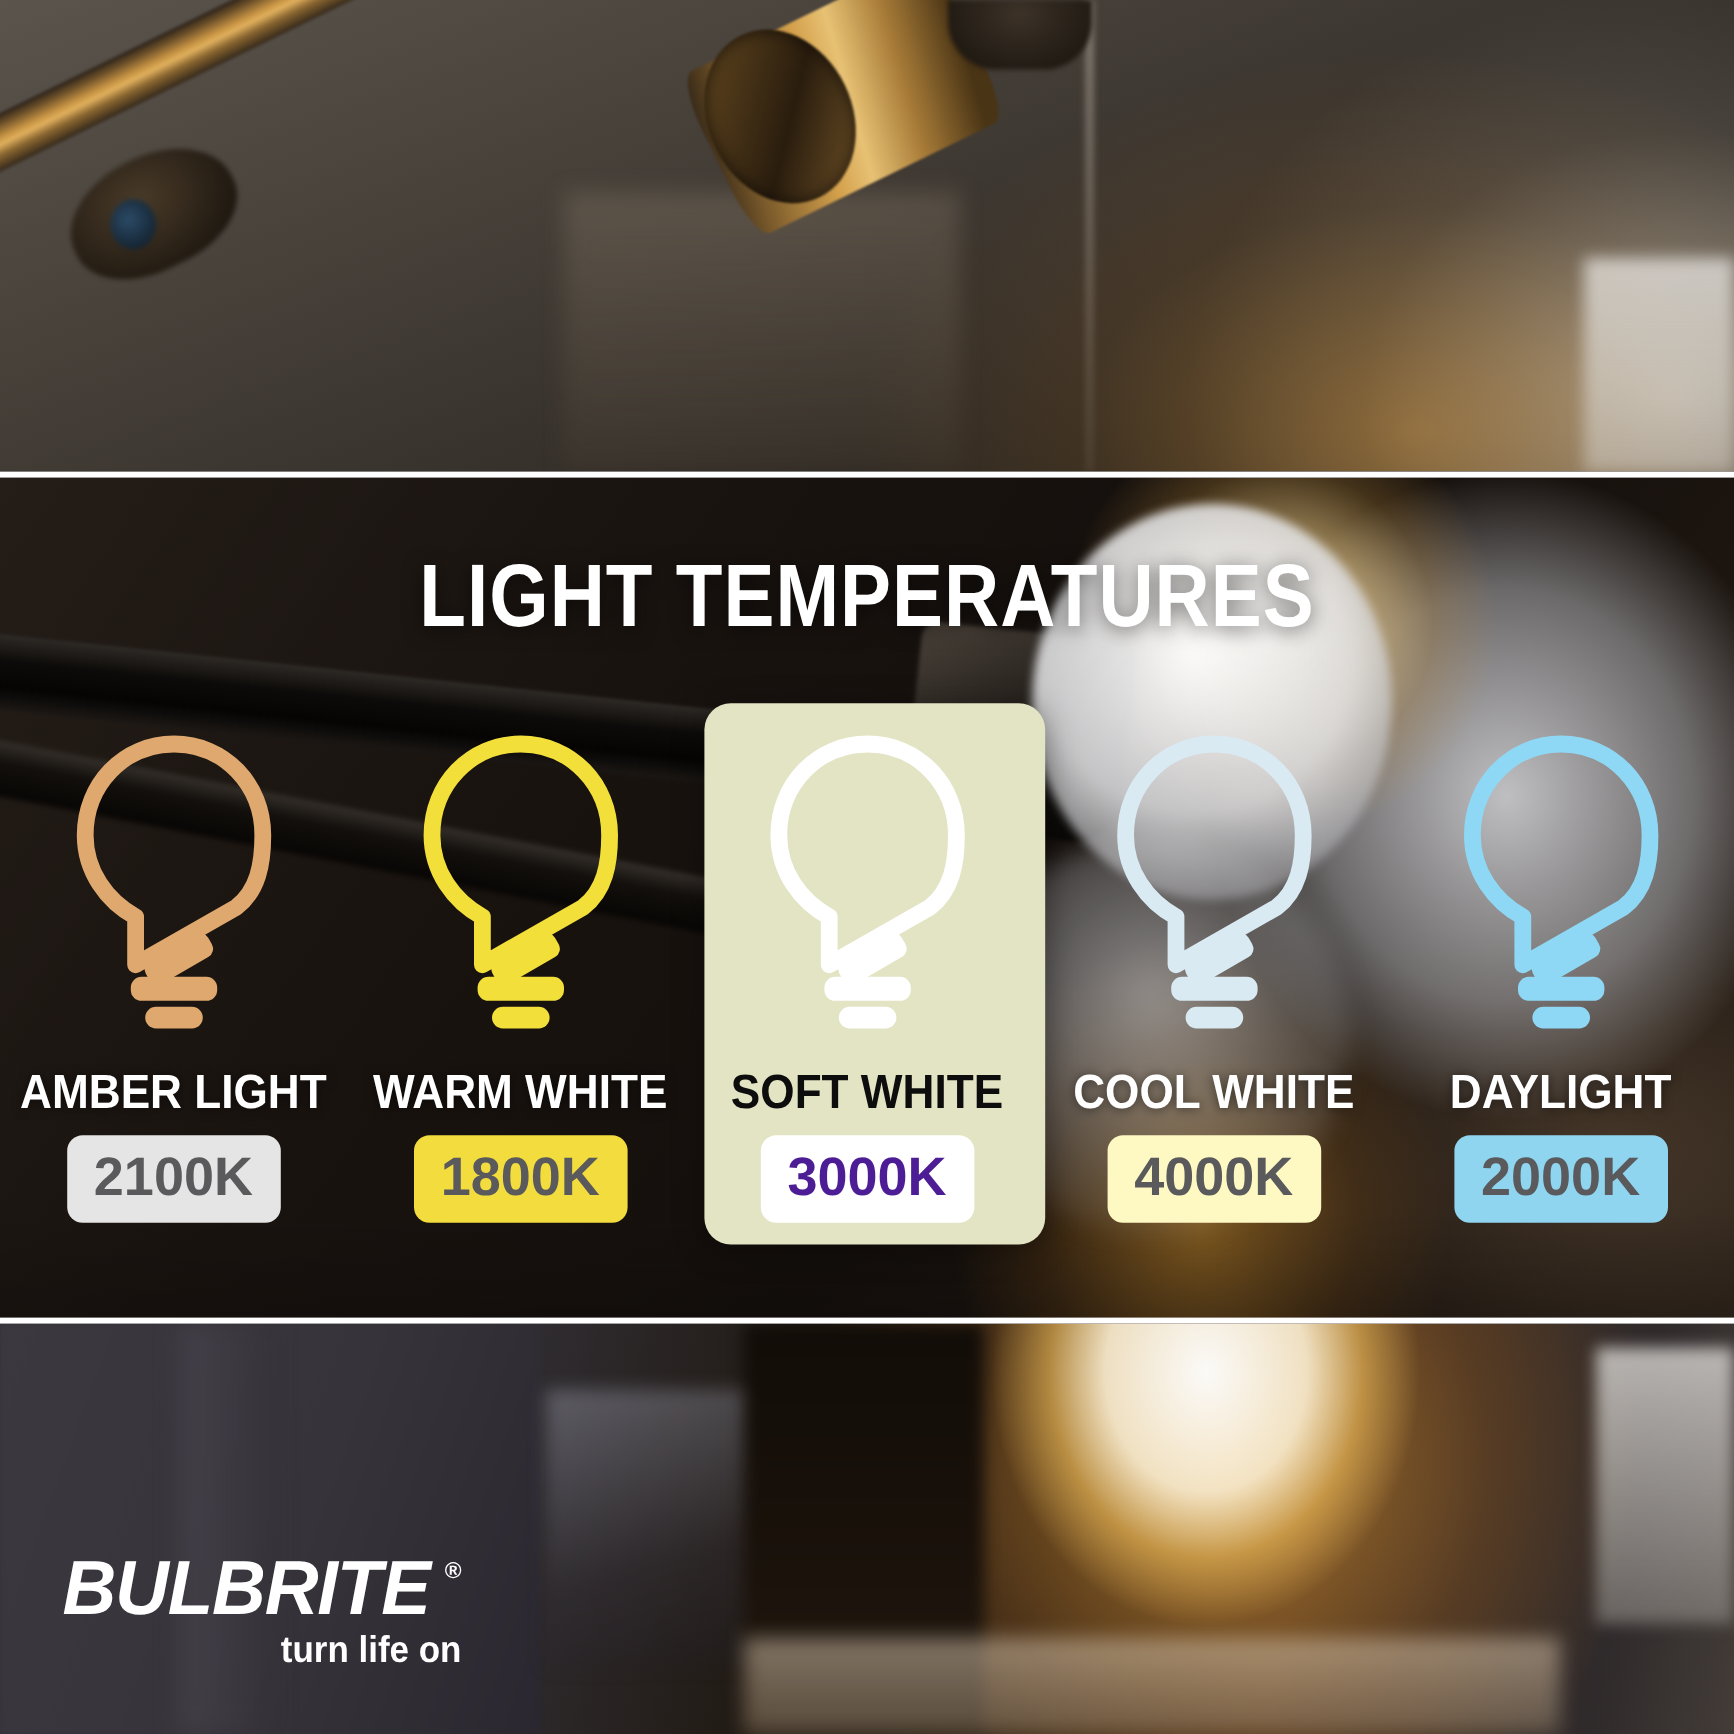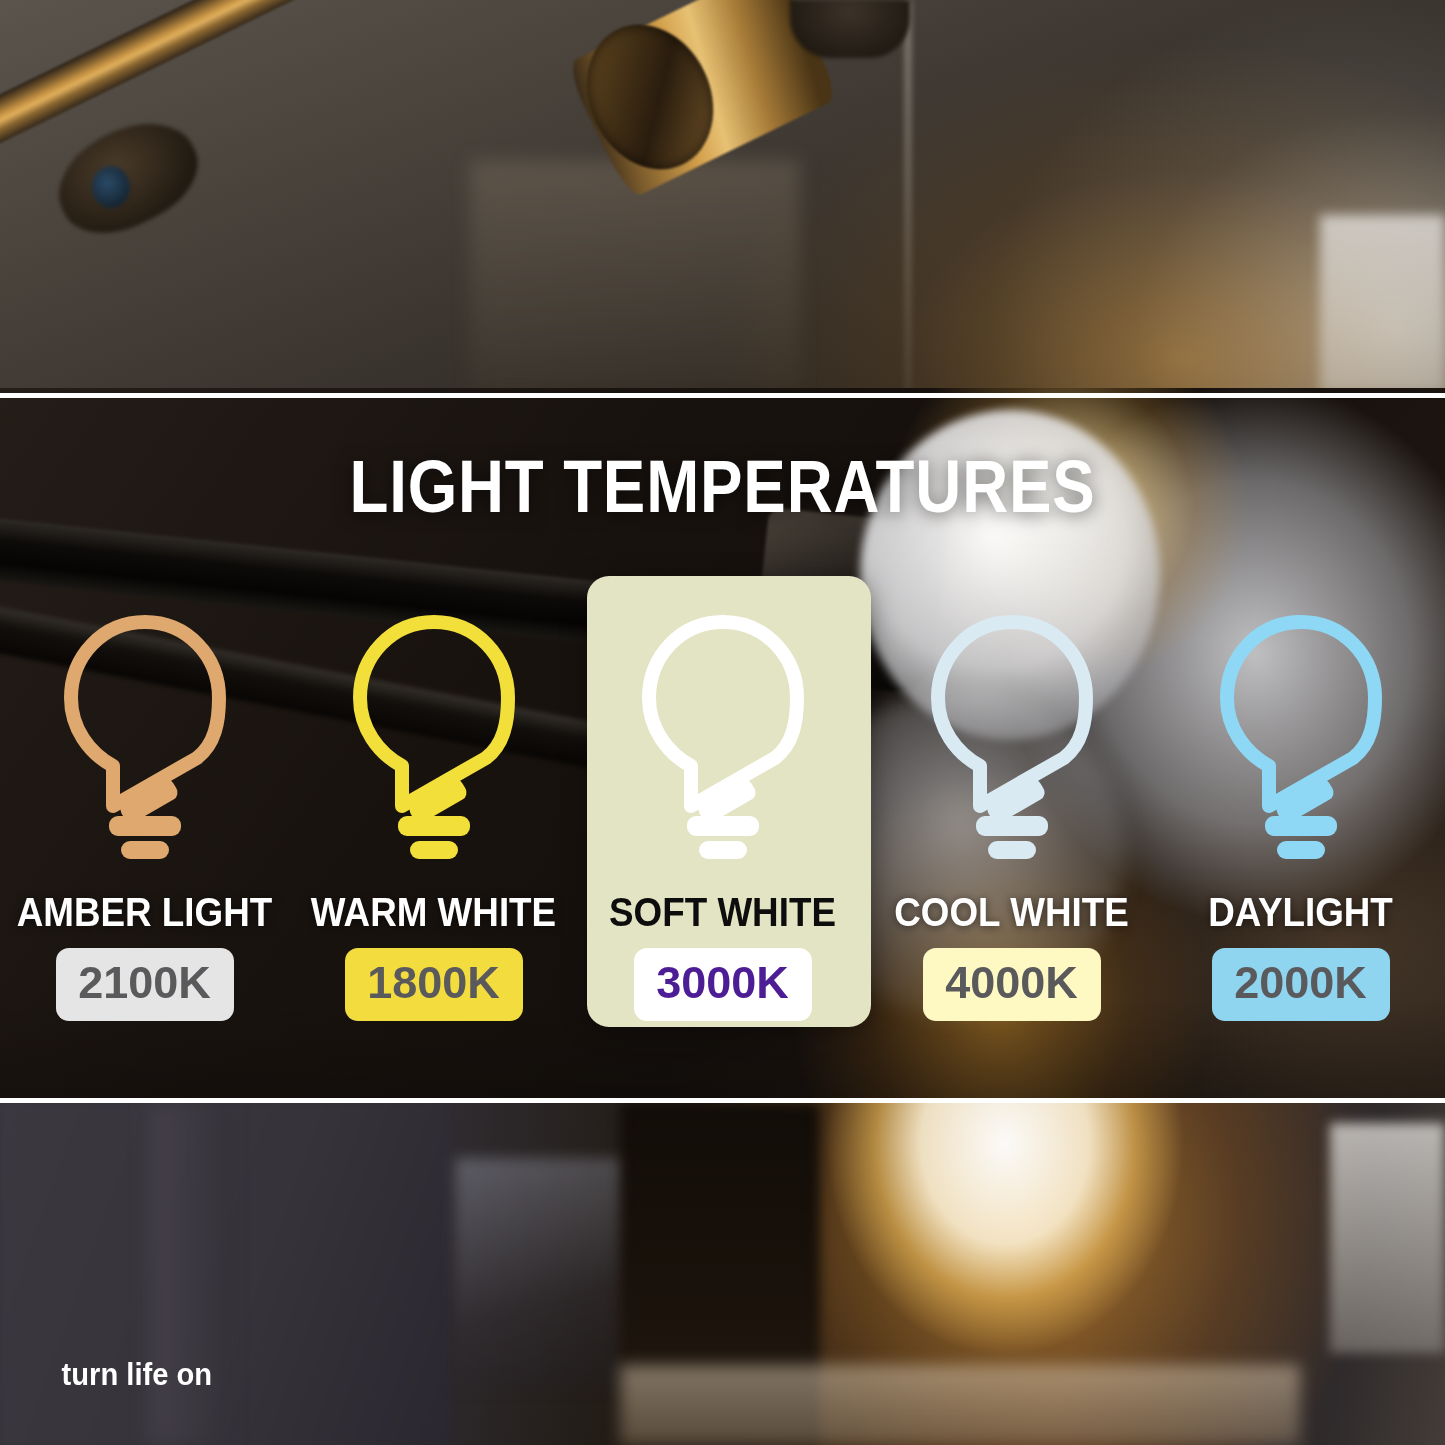--- a/index.html
+++ b/index.html
@@ -113,21 +113,21 @@
     left: 0; width: 1445px; height: 5px;
     background: #ffffff;
     z-index: 30;
   }
   .divider.top-div { top: 393px; }
   .divider.bottom-div { top: 1098px; }
 
   
   .band-mid {
     position: absolute;
-    left: 0; top: 388px;
+    left: 0; top: 398px;
     width: 1445px; height: 910px;
     overflow: hidden;
     background: #140f0c;
   }
   .bm-bg {
     position: absolute; inset: 0;
     background:
       radial-gradient(circle 230px at 1068px 120px, rgba(255,238,200,0.95) 0%, rgba(250,214,140,0.55) 32%, rgba(190,140,60,0.28) 55%, rgba(0,0,0,0) 78%),
       radial-gradient(ellipse 300px 330px at 1255px 265px, rgba(205,205,208,0.92) 0%, rgba(160,160,164,0.62) 52%, rgba(40,36,32,0.10) 82%),
       radial-gradient(ellipse 260px 300px at 1000px 620px, rgba(232,160,48,0.55) 0%, rgba(140,88,26,0.28) 50%, rgba(0,0,0,0) 80%),
@@ -227,21 +227,20 @@
     left: 0; top: 0; width: 1445px; height: 700px;
     display: flex;
     z-index: 14;
   }
   .col {
     flex: 1 1 0;
     position: relative;
     display: flex;
     flex-direction: column;
     align-items: center;
-    margin-top: 12px;
   }
   .bulb-wrap {
     position: absolute;
     top: 210px;
     width: 176px; height: 250px;
     display: flex;
     align-items: center;
     justify-content: center;
   }
   .bulb-wrap svg { width: 176px; height: 250px; display: block; }
@@ -481,17 +480,21 @@
   <div class="band-bot">
     <div class="bb-bg"></div>
     <div class="bb-leftwall"></div>
     <div class="bb-leftedge"></div>
     <div class="bb-frame"></div>
     <div class="bb-darkcab"></div>
     <div class="bb-counter"></div>
     <div class="bb-rightpanel"></div>
 
     <div class="logo-block">
+      <div class="logo-row">
+        <span class="logo-word">BULBRITE</span>
+        <span class="logo-reg">®</span>
+      </div>
       <div class="logo-tagline">turn life on</div>
     </div>
   </div>
 
 </div>
 
 </body></html>

